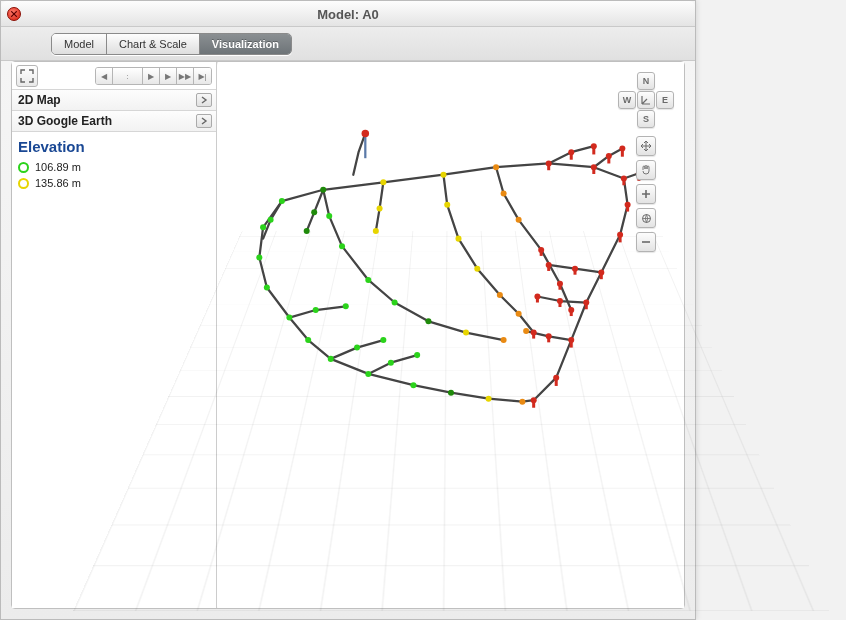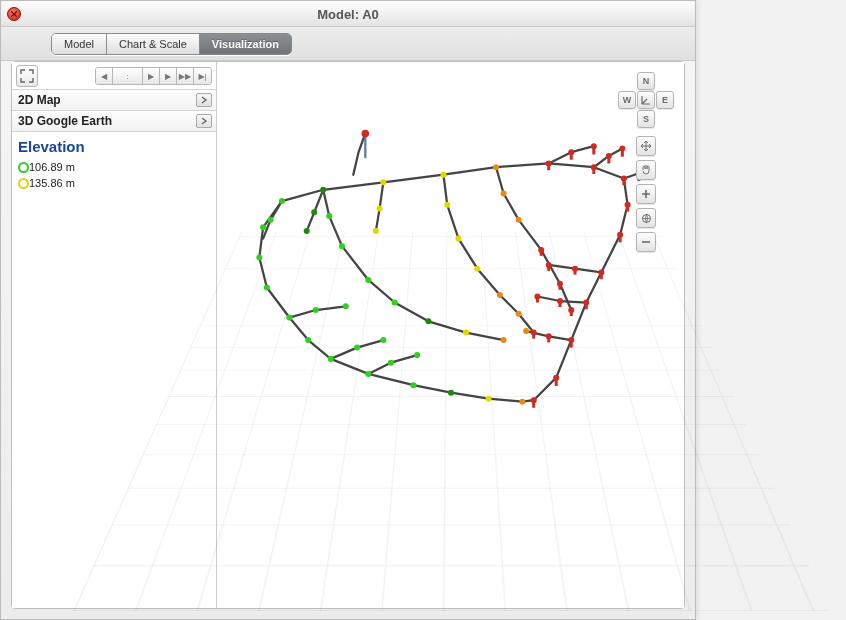--- a/index.html
+++ b/index.html
@@ -35,21 +35,21 @@
   .topctrl { height:28px; border-bottom:1px solid #d6d6d6; display:flex; align-items:center; justify-content:space-between; padding:0 4px; }
   .fullscreen-btn { width:22px; height:22px; border:1px solid #b5b5b5; border-radius:3px; background:linear-gradient(#fff,#e9e9e9); display:flex;align-items:center;justify-content:center; cursor:pointer;}
   .navgrp { display:flex; gap:0; border:1px solid #b5b5b5; border-radius:3px; overflow:hidden; height:18px;}
   .navbtn { width:17px; height:18px; background:linear-gradient(#fff,#e4e4e4); border-right:1px solid #b5b5b5; font-size:8px; color:#777; display:flex;align-items:center;justify-content:center; cursor:pointer;}
   .navbtn:last-child { border-right:none; }
   .navbtn.wide { width:30px; }
   .viewitem { height:21px; border-bottom:1px solid #d6d6d6; display:flex; align-items:center; justify-content:space-between; padding:0 4px 0 6px; background:linear-gradient(#fdfdfd,#f2f2f2); cursor:pointer; font-size:12px; color:#222; font-weight:700;}
   .viewitem .expand { width:16px; height:14px; border:1px solid #aaa; border-radius:2px; background:linear-gradient(#f7f7f7,#e1e1e1); display:flex;align-items:center;justify-content:center;}
   .legend { padding: 6px 6px; }
   .legend-title { color:#1a4894; font-weight:700; font-size:15px; margin-bottom:4px; }
-  .legend-row { display:flex; align-items:center; gap:0; height:16px; font-size:11px; color:#222;}
+  .legend-row { display:flex; align-items:center; gap:6px; height:16px; font-size:11px; color:#222;}
   .swatch { width:11px; height:11px; border-radius:50%; border:2px solid; background:#fff; }
   .canvas-wrap { position:absolute; left:206px; top:0; right:0; bottom:0; background:#fff; }
   .grid { position:absolute; inset:0;
     background:
       repeating-linear-gradient(0deg, rgba(0,0,0,0.05) 0 1px, transparent 1px 38px),
       repeating-linear-gradient(90deg, rgba(0,0,0,0.05) 0 1px, transparent 1px 38px);
     transform: perspective(900px) rotateX(55deg) scale(1.2) translateY(20px);
     transform-origin: center 60%;
   }
   .network { position:absolute; inset:0; }

